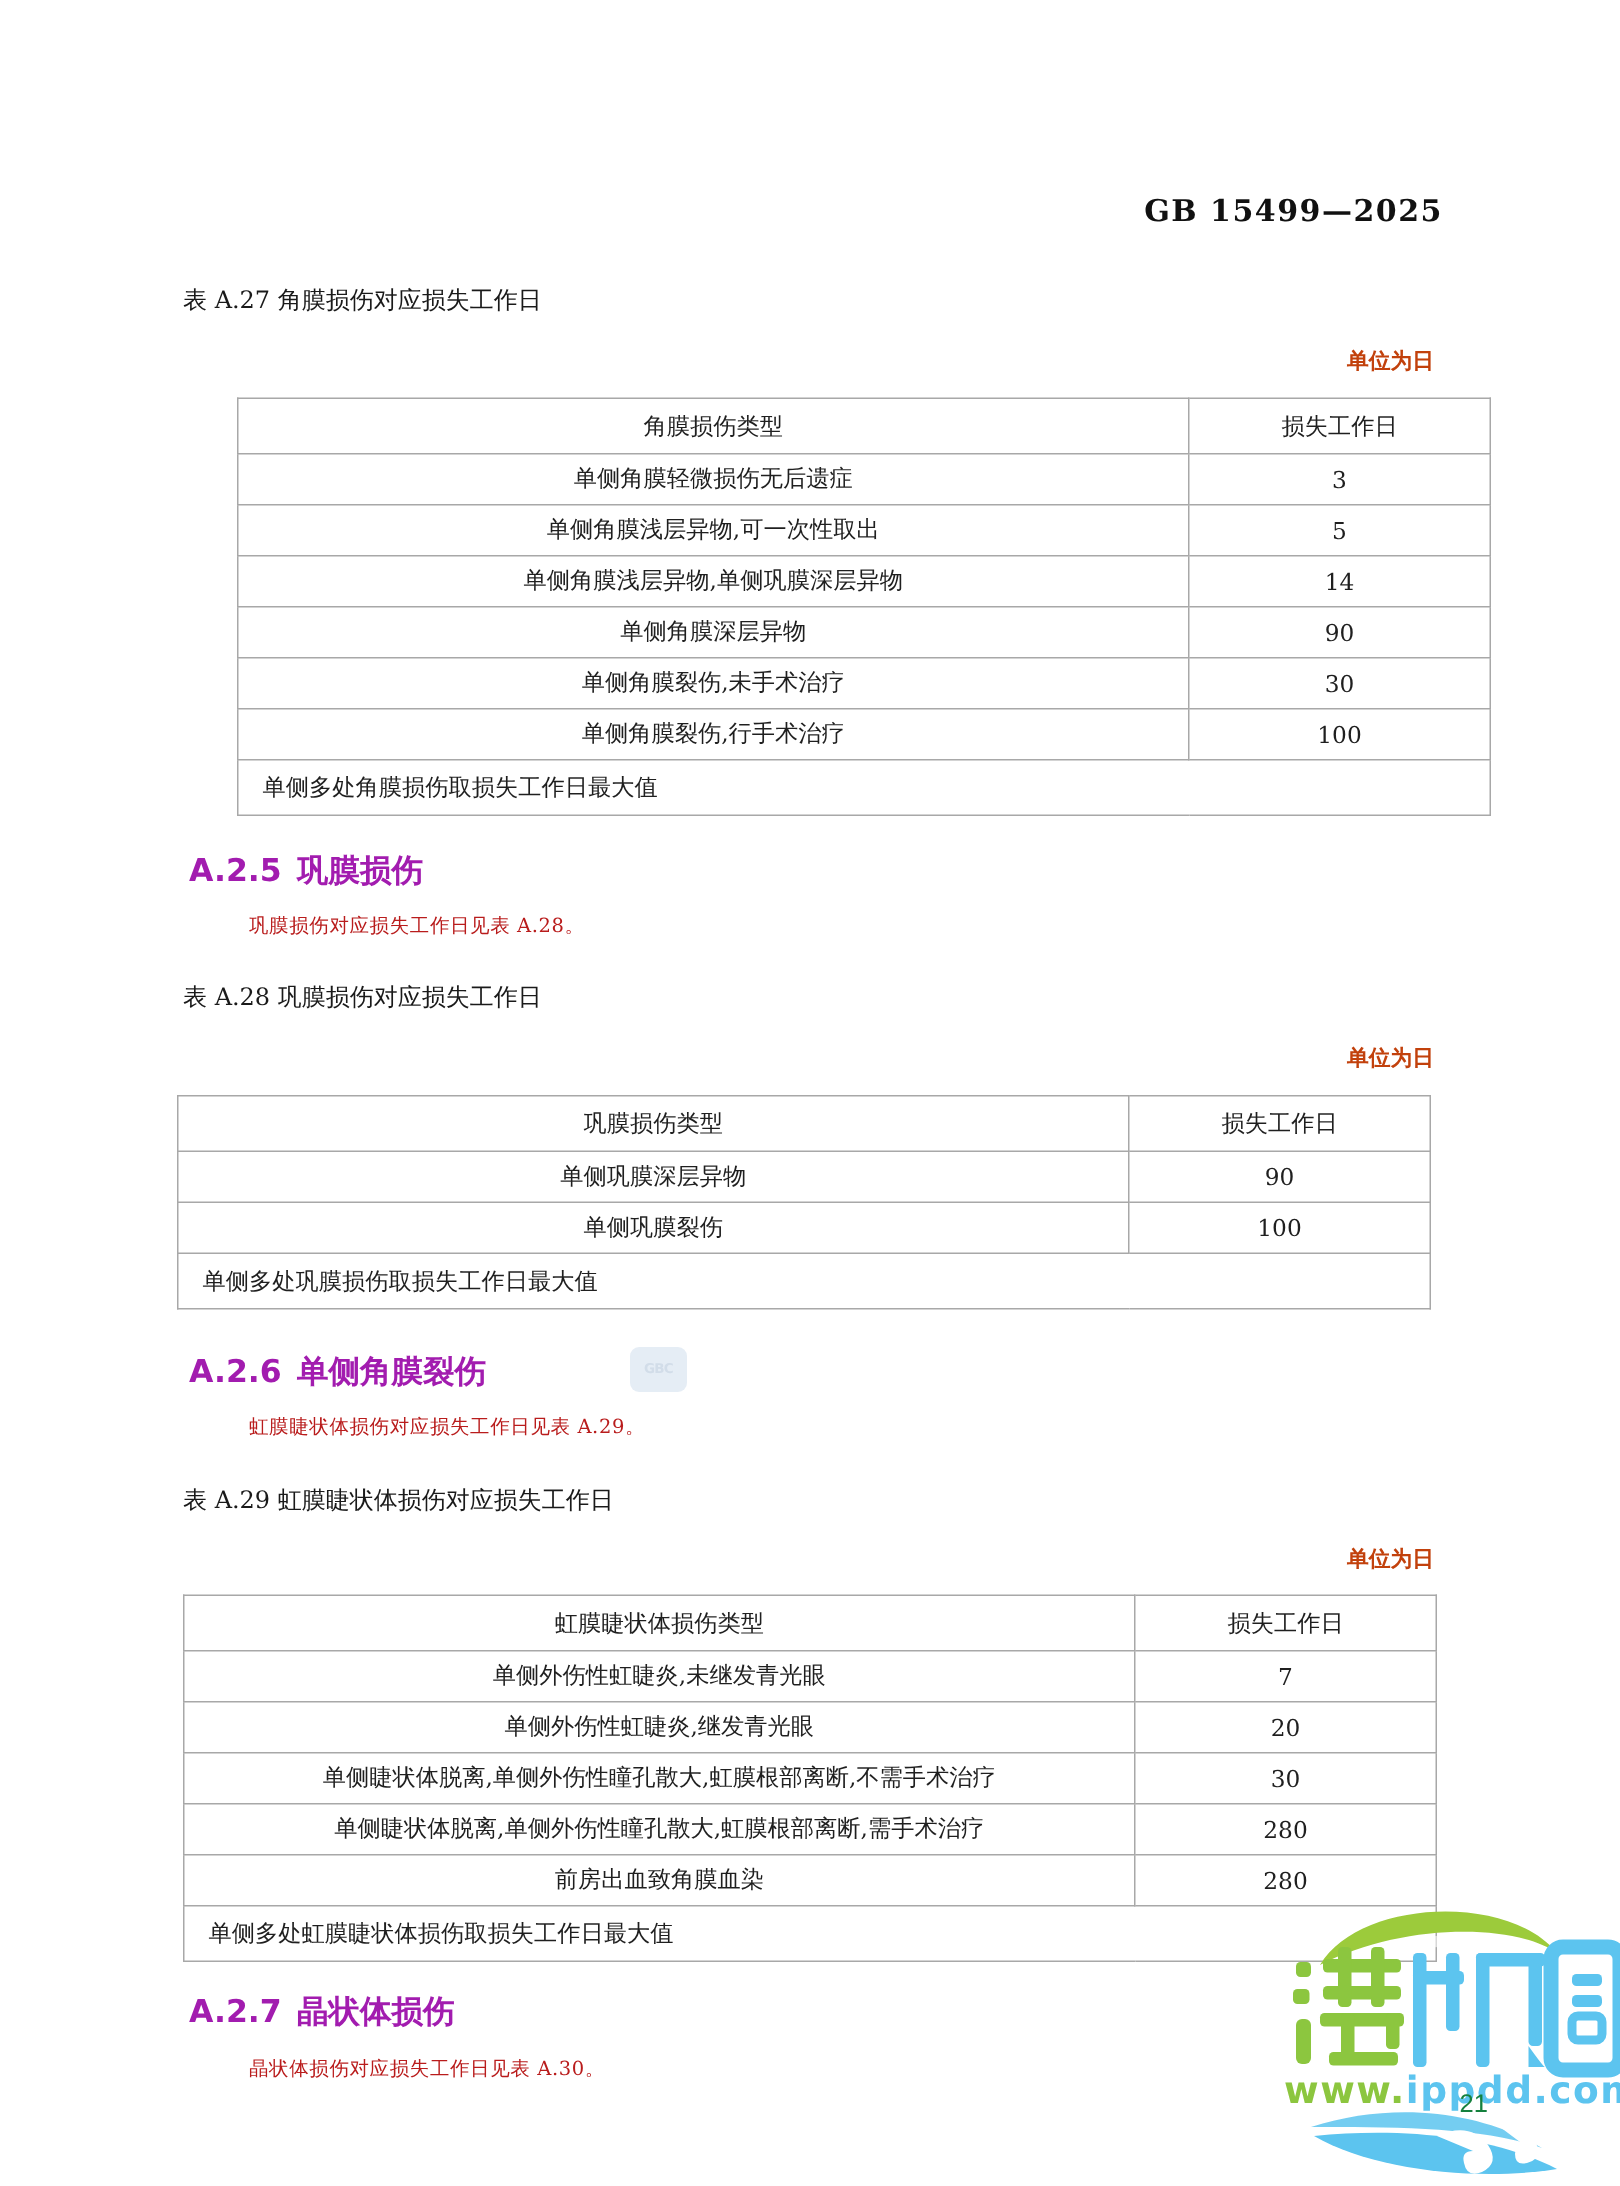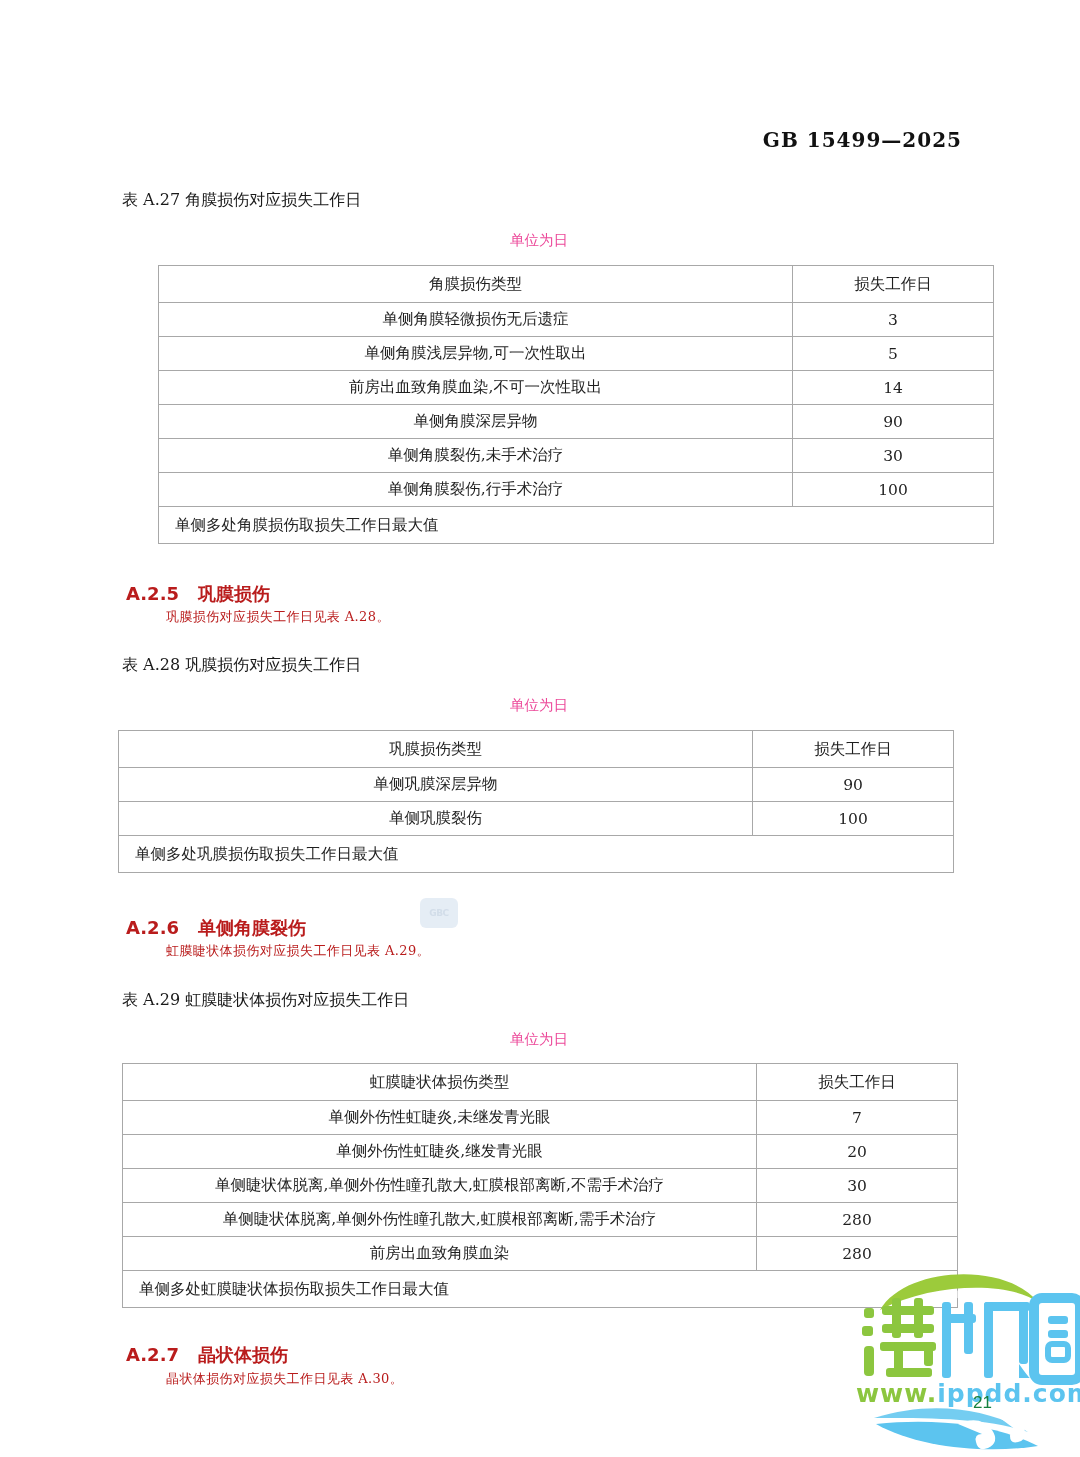--- a/index.html
+++ b/index.html
@@ -22,24 +22,25 @@
     position: absolute;
     top: 128px;
     right: 118px;
     font-family: "DejaVu Serif", "Liberation Serif", serif;
     font-weight: bold;
     font-size: 20px;
     letter-spacing: 1px;
     color: #111;
   }
   .unit-note {
-    text-align: center;
+    text-align: right;
     font-size: 14.5px;
-    color: #ec4899;
+    color: #c2410c;
     padding-right: 2px;
+    font-weight: bold;
   }
 
   .std-table {
     border-collapse: collapse;
     width: 836px;
     table-layout: fixed;
     border: 1px solid #8c8c8c;
     background: #fff;
   }
   .std-table td,
@@ -66,23 +67,22 @@
     text-align: left;
     padding-left: 16px;
     height: 36px;
     border-top: 1px solid #8c8c8c;
   }
 
   
   .clause-heading {
     font-family: "DejaVu Sans", "Liberation Sans", sans-serif;
     font-weight: bold;
-    font-size: 18px;
-    color: #b91c1c;
-    margin-top: 16px;
+    font-size: 21px;
+    color: #a21caf;
   }
   .clause-heading .num {
     display: inline-block;
     min-width: 72px;
   }
   .body-para {
     font-size: 13px;
     color: #b91c1c;
     text-indent: 40px;
     letter-spacing: 0.4px;
@@ -156,21 +156,21 @@
       <tbody>
         <tr>
           <td class="c-type">单侧角膜轻微损伤无后遗症</td>
           <td class="c-days">3</td>
         </tr>
         <tr>
           <td class="c-type">单侧角膜浅层异物,可一次性取出</td>
           <td class="c-days">5</td>
         </tr>
         <tr>
-          <td class="c-type">前房出血致角膜血染,不可一次性取出</td>
+          <td class="c-type">单侧角膜浅层异物,单侧巩膜深层异物</td>
           <td class="c-days">14</td>
         </tr>
         <tr>
           <td class="c-type">单侧角膜深层异物</td>
           <td class="c-days">90</td>
         </tr>
         <tr>
           <td class="c-type">单侧角膜裂伤,未手术治疗</td>
           <td class="c-days">30</td>
         </tr>

